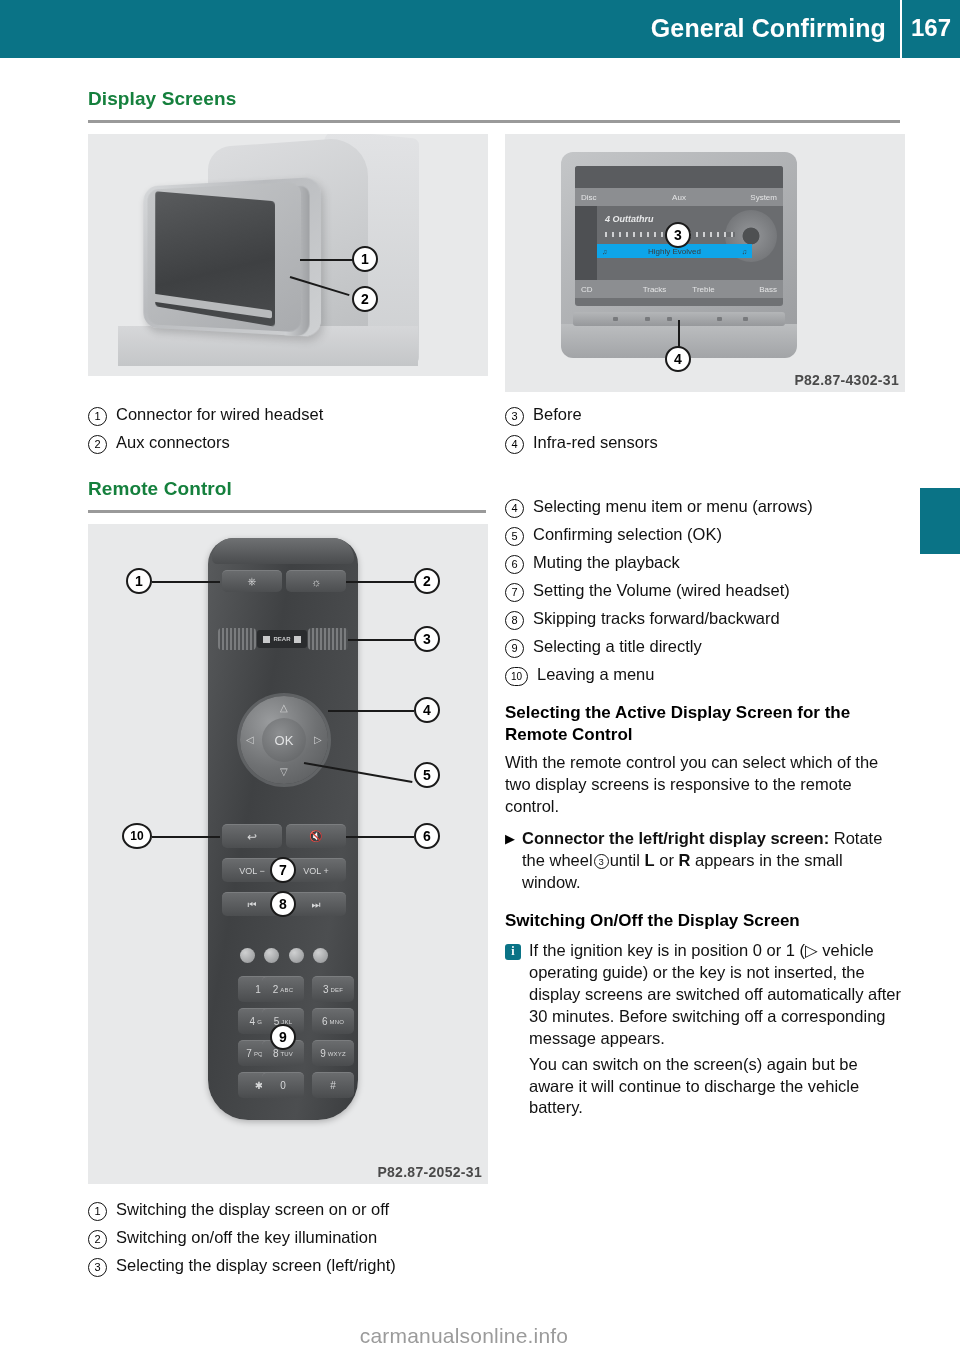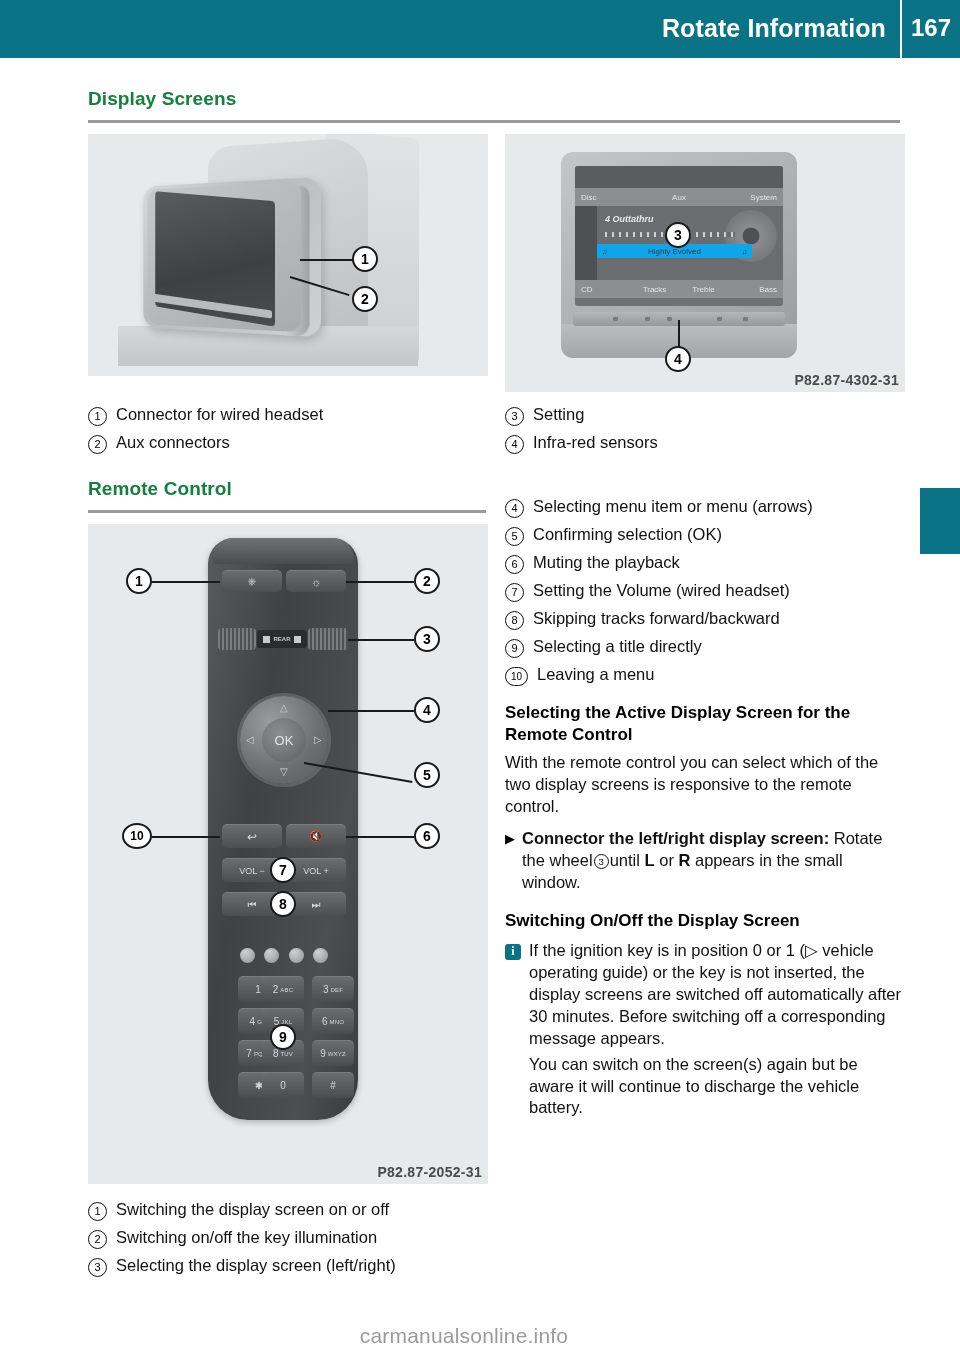--- a/index.html
+++ b/index.html
@@ -271,21 +271,21 @@
     text-align:center; color:#9b9b9b; font-size:21px; letter-spacing:.2px;
     padding-left: 80px;
   }
 </style>
 </head>
 <body>
 
 <div class="page">
 
   <div class="header">
-    <div class="header-title">Rotate Information</div>
+    <div class="header-title">General Confirming</div>
     <div class="header-sep"></div>
     <div class="header-page">167</div>
   </div>
 
   <div class="side-tab"></div>
 
   <div class="content">
 
     <div style="position:absolute; left:88px; top:30px; width:812px;">
       <h2 class="sec">Display Screens</h2>
@@ -357,21 +357,21 @@
       </div>
       <div class="cap-row">
         <div class="cnum">2</div>
         <div class="ctext">Aux connectors</div>
       </div>
     </div>
 
     <div class="col-right cap" style="top:340px;">
       <div class="cap-row">
         <div class="cnum">3</div>
-        <div class="ctext">Setting</div>
+        <div class="ctext">Before</div>
       </div>
       <div class="cap-row">
         <div class="cnum">4</div>
         <div class="ctext">Infra-red sensors</div>
       </div>
     </div>
 
     <div style="position:absolute; left:88px; top:420px; width:400px;">
       <h2 class="sec">Remote Control</h2>
     </div>

